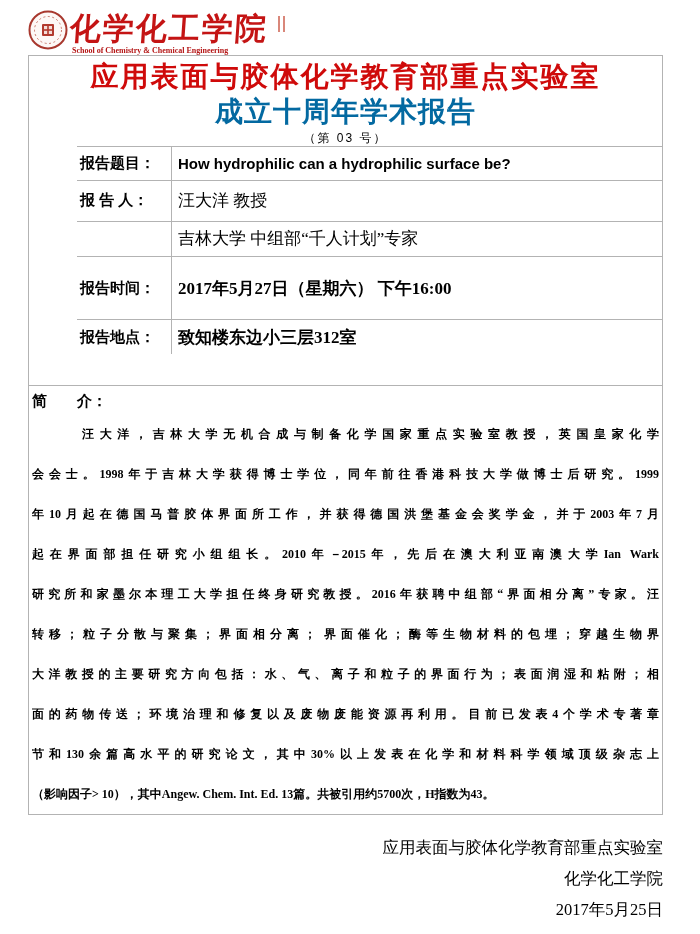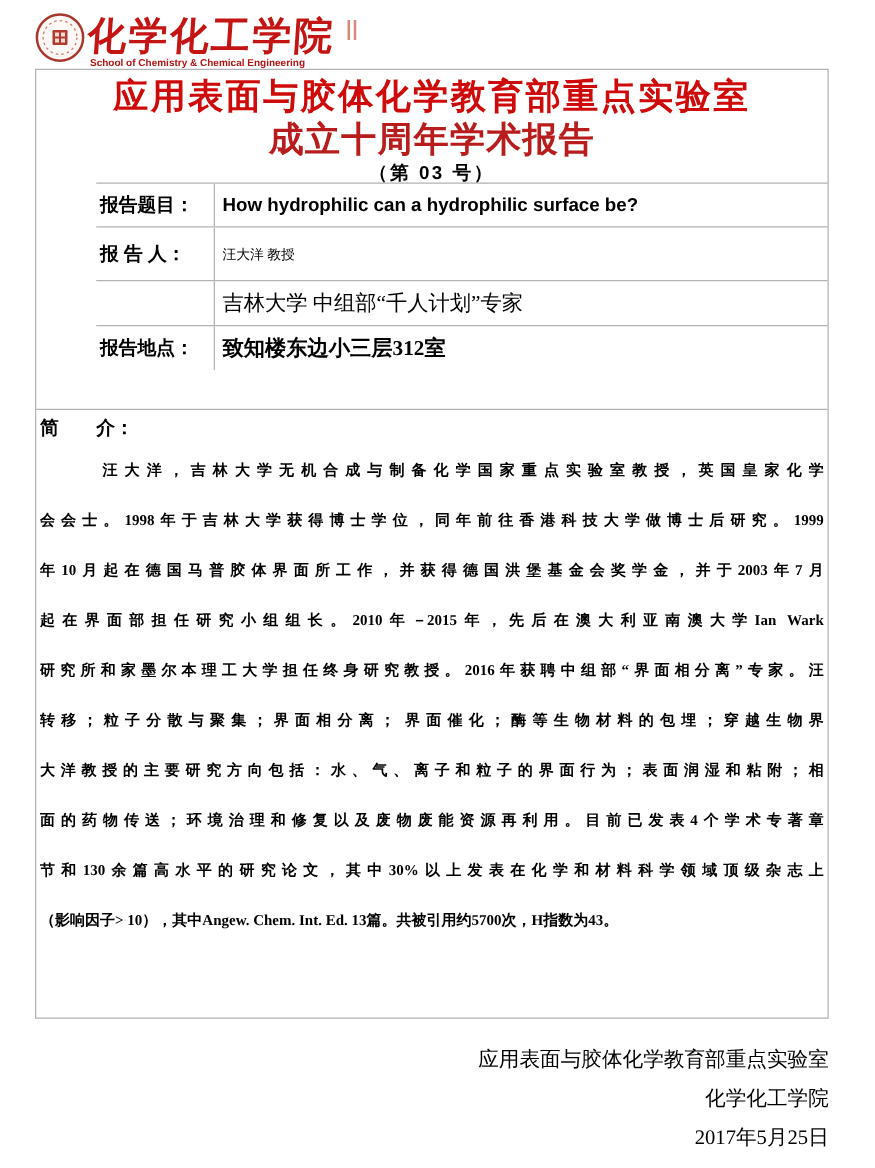--- a/index.html
+++ b/index.html
@@ -14,52 +14,52 @@
   .seal { position:absolute; left:1px; top:2px; }
   .logo-zh {
     position:absolute; left:44px; top:2px; font-size:31px; font-weight:bold;
     color:#c41414; letter-spacing:2px; transform:skewX(-4deg);
     font-family:"Liberation Serif", serif; white-space:nowrap;
   }
   .logo-mark { position:absolute; left:252px; top:10px; width:7px; height:16px;
     border-left:2px solid #d06a5a; border-right:2px solid #d06a5a; opacity:.8; }
   .logo-en {
     position:absolute; left:46px; top:40px; font-size:8px; font-weight:bold;
-    color:#b41414; font-family:Liberation Sans, sans-serif; white-space:nowrap;
+    color:#b41414; font-family:Liberation Serif, serif; white-space:nowrap;
   }
 
   
   .doc-table {
     position:absolute; left:28px; top:55px; width:635px; height:760px;
     border:1px solid #b3b3b3; display:flex; flex-direction:column; background:#fff;
   }
   .title-cell { height:90px; text-align:center; padding-top:3px; }
   .title-red {
     font-size:28px; font-weight:bold; letter-spacing:2px; line-height:35px;
     font-family:"Liberation Sans", sans-serif;
   }
   .title-navy {
     font-size:28px; font-weight:bold; letter-spacing:1px; line-height:36px;
     font-family:"Liberation Sans", sans-serif;
   }
   .issue-no {
-    font-size:15px; font-weight:bold; letter-spacing:2px; line-height:17px;
+    font-size:12px; font-weight:normal; letter-spacing:2px; line-height:17px;
     font-family:"Liberation Sans", sans-serif;
   }
 
   .row { display:flex; border-top:1px solid #b3b3b3;margin-left:48px; }
   .row .cell-label {
     width:95px; flex:0 0 95px; border-right:1px solid #b3b3b3;
     display:flex; align-items:center; padding-left:3px;
     font-weight:bold; font-size:15px; font-family:"Liberation Sans", sans-serif;
     white-space:pre;
   }
   .row .cell-value { flex:1; display:flex; align-items:center; padding-left:6px; }
   .r-title   { height:35px; } .r-title .cell-value  { font-weight:bold; font-size:15px; font-family:"Liberation Sans", sans-serif; }
-  .r-speaker { height:43px; } .r-speaker .cell-value{ font-size:11px; }
+  .r-speaker { height:43px; } .r-speaker .cell-value{ font-size:17px; }
   .r-affil   { height:36px; } .r-affil .cell-value  { font-size:17px; }
   .r-time    { height:66px; } .r-time .cell-value   { font-size:17px; font-weight:bold; }
   .r-place   { height:36px; } .r-place .cell-value  { font-size:17px; font-weight:bold; }
 
   .intro { flex:1; border-top:1px solid #b3b3b3; padding:3px 3px 0 3px;margin-top:31px; }
   .intro-label {
     font-weight:bold; font-size:15px; line-height:24px; white-space:pre;
     font-family:"Liberation Sans", sans-serif;
   }
   .intro-par { margin-top:1px; }
@@ -94,39 +94,43 @@
     </svg>
     <div class="logo-zh">化学化工学院</div>
     <div class="logo-mark"></div>
     <div class="logo-en">School of Chemistry &amp; Chemical Engineering</div>
   </div>
 
   <div class="doc-table">
 
     <div class="title-cell">
       <div class="title-red" style="color:#cf0a0a">应用表面与胶体化学教育部重点实验室</div>
-      <div class="title-navy" style="color:#b91c1c">成立十周年学术报告</div>
+      <div class="title-navy" style="color:#0369a1">成立十周年学术报告</div>
       <div class="issue-no">（第 03 号）</div>
     </div>
 
     <div class="row r-title">
       <div class="cell-label">报告题目：</div>
       <div class="cell-value">How hydrophilic can a hydrophilic surface be?</div>
     </div>
 
     <div class="row r-speaker">
       <div class="cell-label">报 告 人：</div>
       <div class="cell-value">汪大洋 教授</div>
     </div>
 
     <div class="row r-affil">
       <div class="cell-label"></div>
       <div class="cell-value">吉林大学 中组部“千人计划”专家</div>
     </div>
 
+    <div class="row r-time">
+      <div class="cell-label">报告时间：</div>
+      <div class="cell-value">2017年5月27日（星期六） 下午16:00</div>
+    </div>
 
     <div class="row r-place">
       <div class="cell-label">报告地点：</div>
       <div class="cell-value">致知楼东边小三层312室</div>
     </div>
 
     <div class="intro">
       <div class="intro-label">简　　介：</div>
       <div class="intro-par">
           <div class="pline">汪大洋，吉林大学无机合成与制备化学国家重点实验室教授，英国皇家化学</div>

